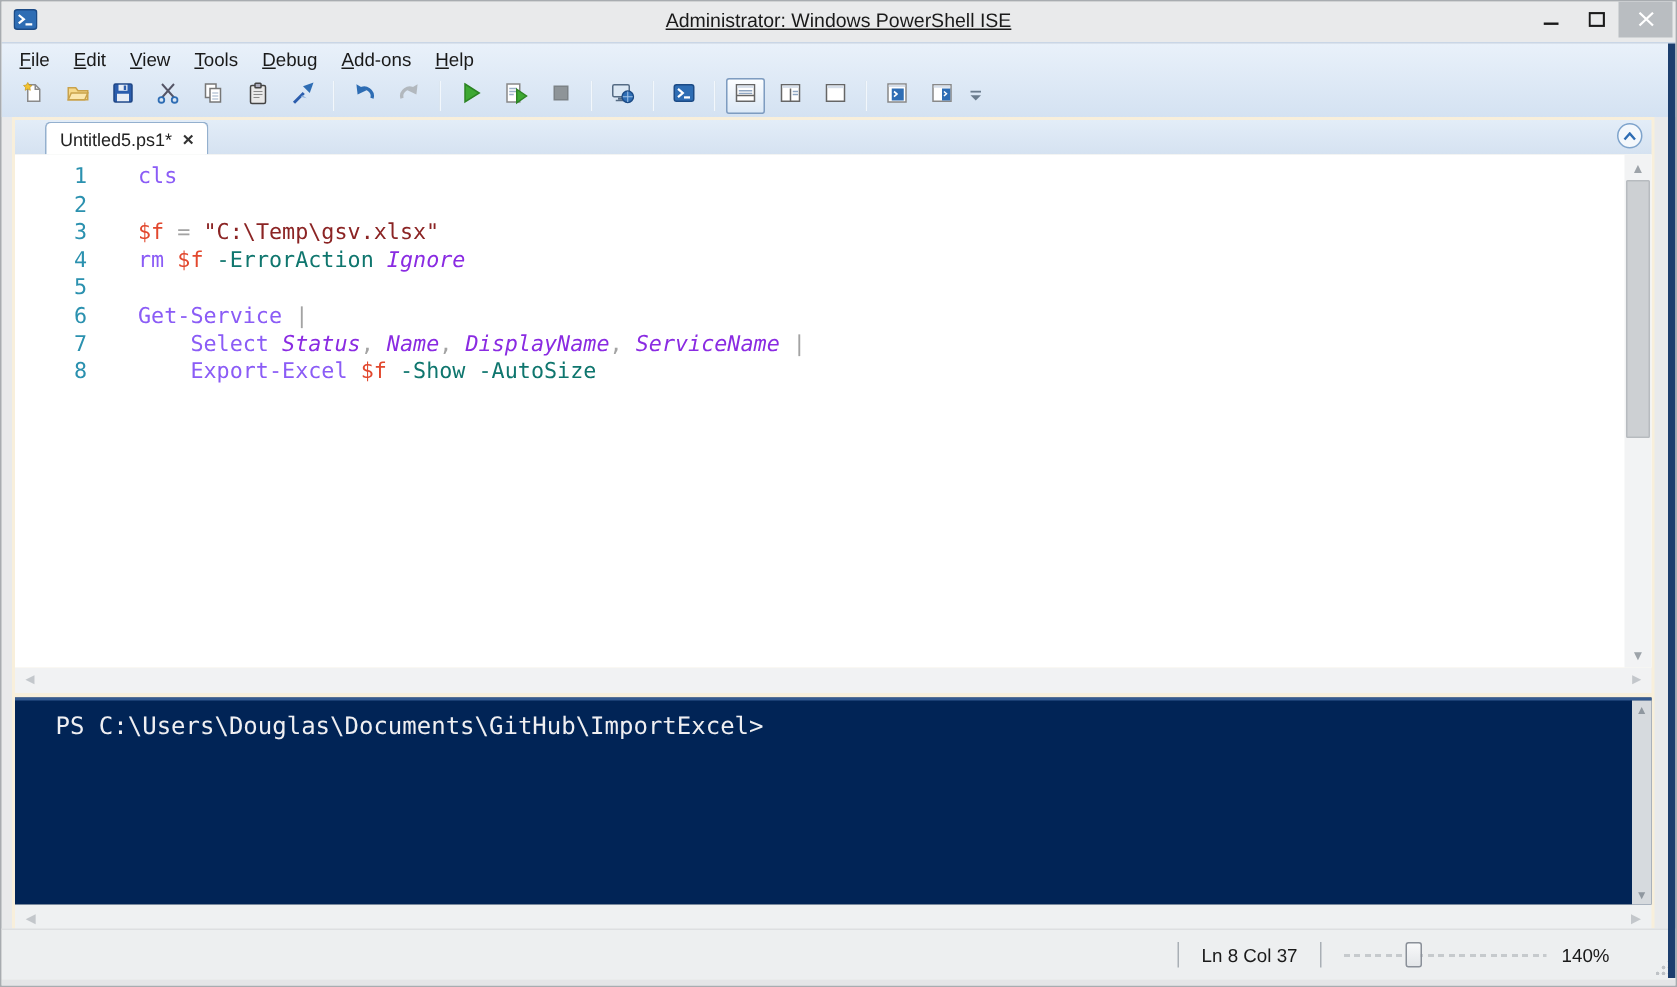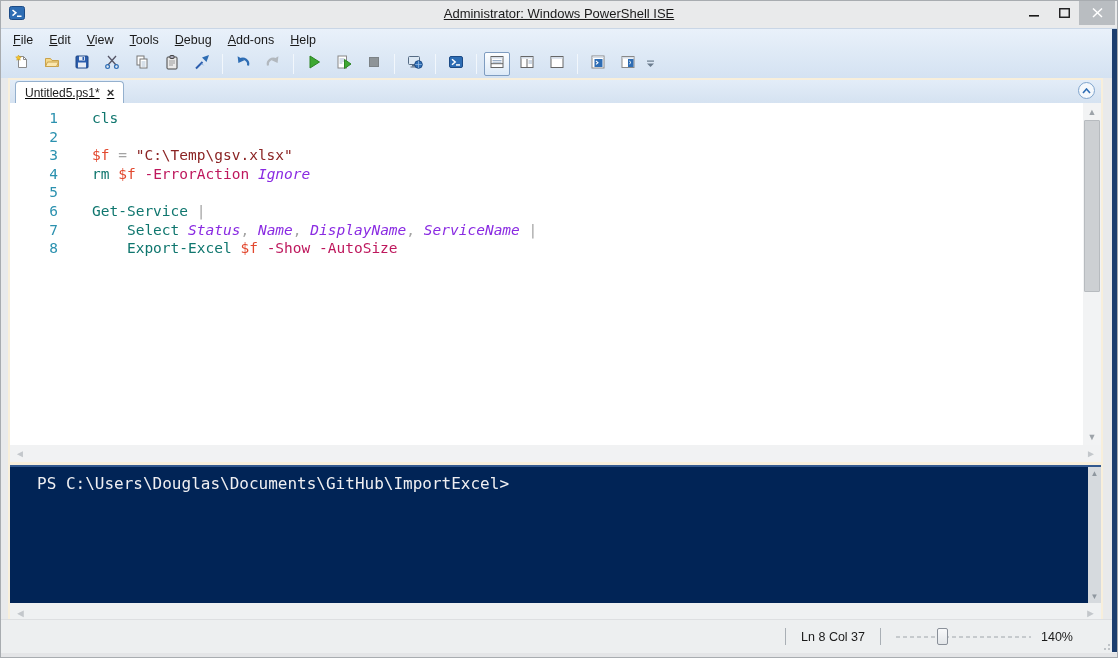--- a/index.html
+++ b/index.html
@@ -25,40 +25,40 @@
   .toolbar{ height:28px; display:flex; align-items:center; padding-left:6px; }
   .tb-btn{ width:26px; height:24px; display:flex; align-items:center; justify-content:center;
            border:1px solid transparent; border-radius:2px; margin:0 2px; background:transparent; }
   .tb-btn.selected{ border-color:#7E9CC0; background:linear-gradient(#FDFEFF,#DCE9F7); }
   .tb-sep{ width:1px; height:20px; background:#AEBFD4; border-right:1px solid #F2F7FC; margin:0 5px; }
   .tb-overflow{ width:15px; height:22px; display:flex; align-items:center; justify-content:center; }
 
   
   .workspace{ margin:0 14px 0 7px; height:541px; background:#F8EFDB; padding:2px; }
   .tabbar{ position:relative; height:23px; background:linear-gradient(#E3EDF8,#D5E2F1); }
-  .tab{ position:absolute; left:5px; bottom:0; height:22px; background:#FFFFFF;
+  .tab{ position:absolute; left:20px; bottom:0; height:22px; background:#FFFFFF;
         border:1px solid #94B0CE; border-bottom:none; border-radius:4px 4px 0 0;
-        display:flex; align-items:center; padding:0 9px;text-decoration:underline; }
+        display:flex; align-items:center; padding:0 9px; }
   .tab-label{ font-size:12px; color:#222; }
   .tab-close{ margin-left:7px; font-size:13px; font-weight:bold; color:#333; line-height:1; }
   .collapse-btn{ position:absolute; right:6px; top:2px; width:17px; height:17px; border-radius:50%;
                  background:#F4F8FC; border:1px solid #7FA4CC; display:flex; align-items:center; justify-content:center; }
 
   
   .editor-wrap{ position:relative; height:342px; background:#FFFFFF; }
   .editor{ position:absolute; inset:0 18px 0 0; overflow:hidden; padding-top:6px;
            font-family:"DejaVu Sans Mono","Liberation Mono",monospace; font-size:14.5px; line-height:18.6px; }
   .ed-line{ display:flex; white-space:pre; }
   .ln{ width:56px; text-align:right; padding-right:8px; color:#2B91AF; flex:none; }
   .code-text{ padding-left:26px; color:#000; }
-  .tok-command{ color:#0f766e; }
+  .tok-command{ color:#8b5cf6; }
   .tok-variable{ color:#E2482E; }
   .tok-string{ color:#8B2424; }
   .tok-operator{ color:#A3A3A3; }
-  .tok-parameter{ color:#be185d; }
+  .tok-parameter{ color:#0f766e; }
   .tok-argument{ color:#8A2BE2;font-style:italic; }
   .tok-plain{ color:#000; }
 
   .vscroll{ position:absolute; top:0; right:0; bottom:0; width:18px; background:#F2F3F4; }
   .vs-arrow{ height:17px; display:flex; align-items:center; justify-content:center;
              color:#9DA3A9; font-size:9px; }
   .vs-thumb{ position:absolute; top:17px; left:1px; right:1px; height:172px;
              background:#CDD0D3; border:1px solid #B7BBBF; border-radius:1px; }
   .vs-down{ position:absolute; bottom:0; left:0; right:0; }
   .hscroll{ height:17px; background:#F1F2F3; display:flex; align-items:center;

